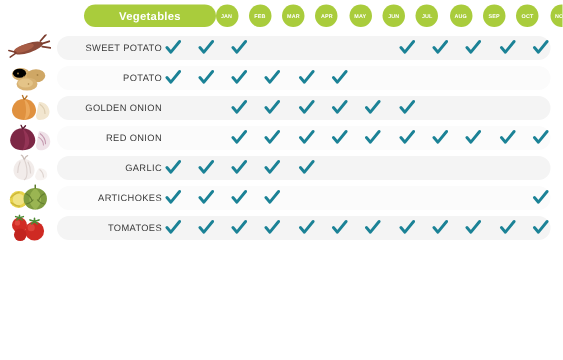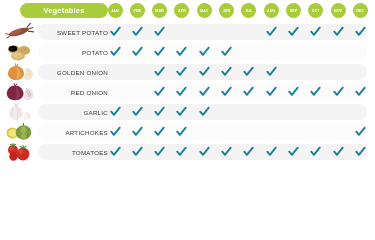--- a/index.html
+++ b/index.html
@@ -5,21 +5,21 @@
   * { margin:0; padding:0; box-sizing:border-box; }
   html,body { width:375px; height:173px; }
   body {
     font-family:"Liberation Sans", sans-serif;
     background:#ffffff;
     overflow:hidden;
   }
   .chart { position:relative; width:375px; height:173px; padding:0; }
 
   
-  .header { position:relative; height:22px; }
+  .header { position:relative; height:22px;margin-left:36px; }
   .cat-pill {
     position:absolute; left:20px; top:3px;
     width:88px; height:15px;
     background:#a9cc3c;
     border-radius:8px;
     color:#ffffff;
     font-size:7.5px; font-weight:bold;
     letter-spacing:.2px;
     display:flex; align-items:center; justify-content:center;
   }

